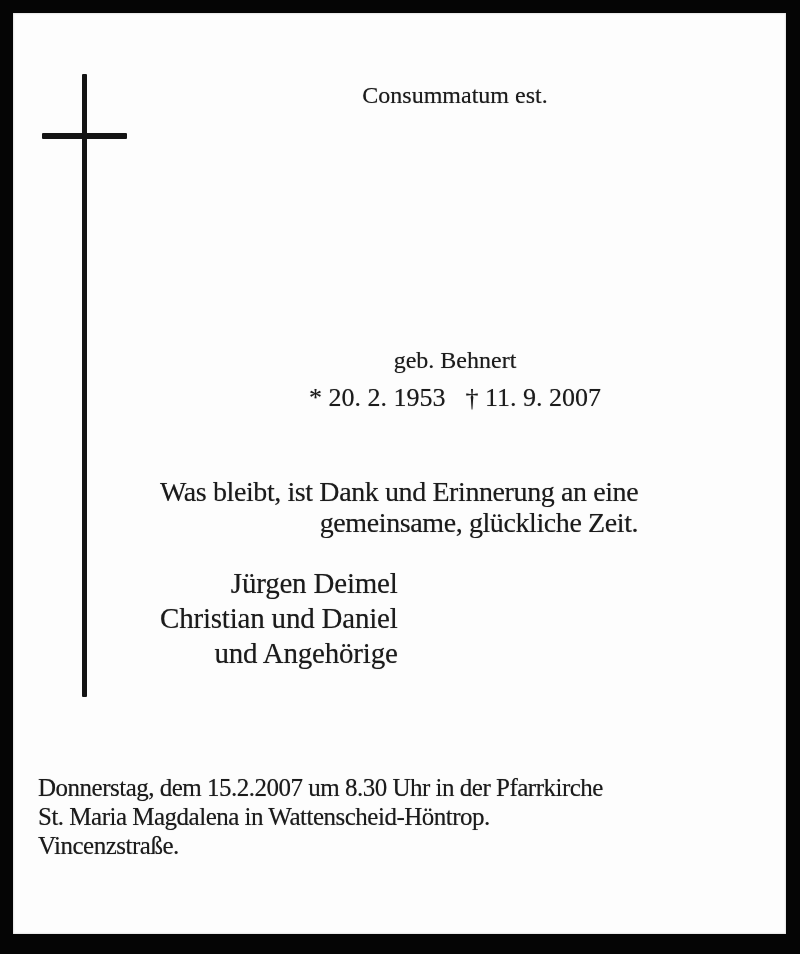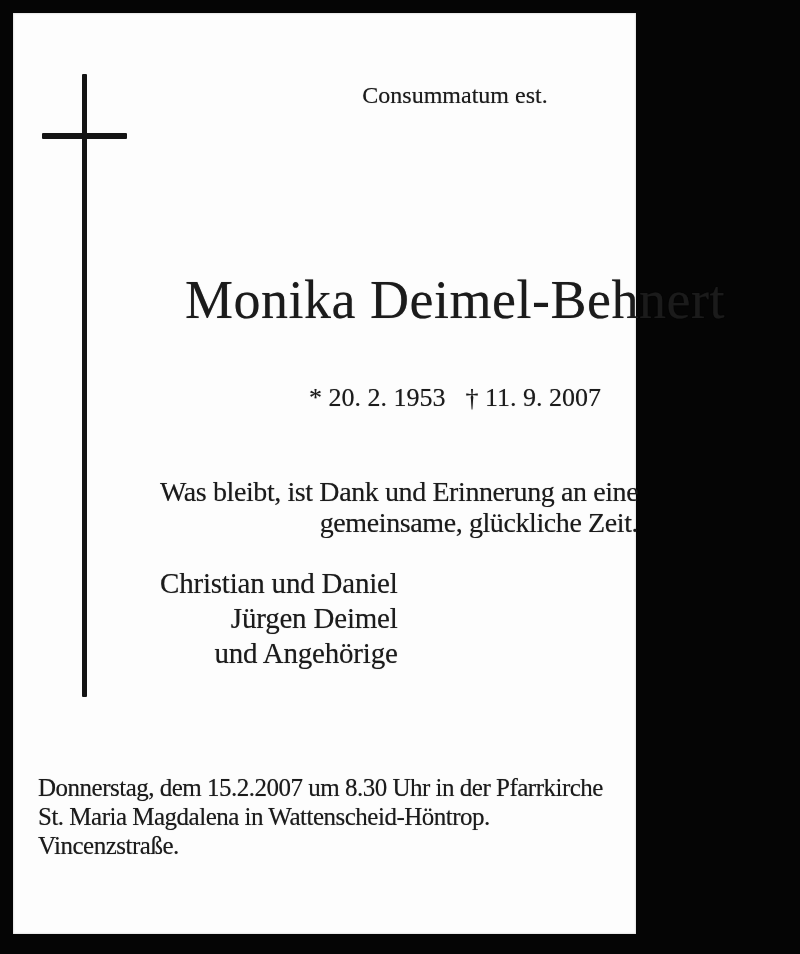--- a/index.html
+++ b/index.html
@@ -14,21 +14,21 @@
   .stage {
     position: relative;
     width: 800px;
     height: 954px;
     background: #050505;
   }
   .paper {
     position: absolute;
     left: 13px;
     top: 13px;
-    width: 623px;
+    width: 773px;
     height: 921px;
     background: #fdfdfd;
     box-shadow: inset 0 0 2px rgba(120,120,120,0.5);
   }
   .txt {
     color: #1b1b1b;
     text-shadow: 0 0 0.7px rgba(30,30,30,0.55);
     white-space: nowrap;
   }
   
@@ -100,35 +100,35 @@
 
 <div class="stage">
   <div class="paper">
 
     <div class="cross-v"></div>
     <div class="cross-h"></div>
 
     <div class="center-line motto txt">Consummatum est.</div>
 
 
-    <div class="center-line deceased txt">Monika Deimel-Behnert</div>
 
+    <div class="center-line maiden txt">geb. Behnert</div>
 
     <div class="center-line dates txt">
       <span class="birth">* 20. 2. 1953</span><span class="death">† 11. 9. 2007</span>
     </div>
 
     <div class="left-block remembrance txt">
       <div>Was bleibt, ist Dank und Erinnerung an eine</div>
       <div>gemeinsame, glückliche Zeit.</div>
     </div>
 
     <div class="left-block mourners txt">
+      <div>Jürgen Deimel</div>
       <div>Christian und Daniel</div>
-      <div>Jürgen Deimel</div>
       <div>und Angehörige</div>
     </div>
 
     <div class="funeral txt">
       <div>Donnerstag, dem 15.2.2007 um 8.30 Uhr in der Pfarrkirche</div>
       <div>St. Maria Magdalena in Wattenscheid-Höntrop.</div>
       <div>Vincenzstraße.</div>
     </div>
 
   </div>

